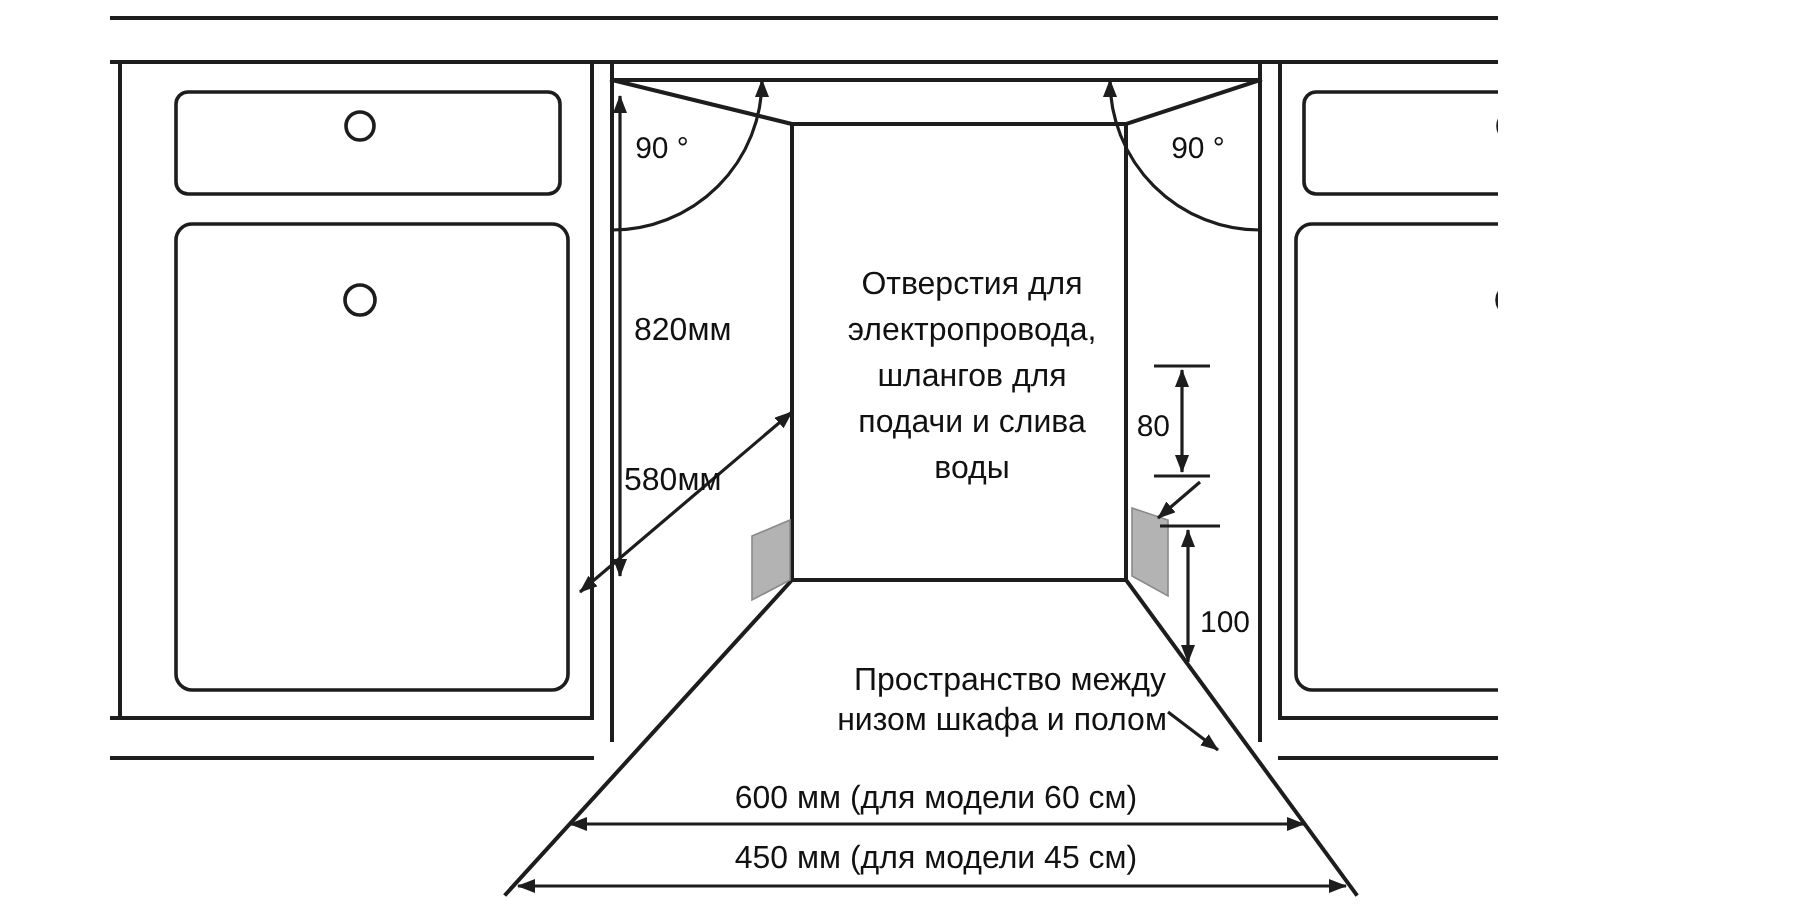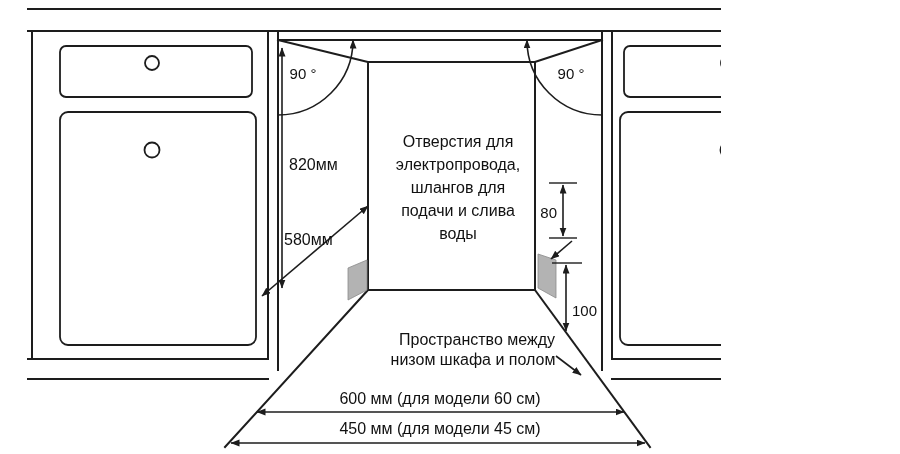--- a/index.html
+++ b/index.html
@@ -1,17 +1,17 @@
 <!DOCTYPE html>
 <html><head>
 <meta charset="utf-8">
 <style>
   html,body{margin:0;padding:0;background:#ffffff;}
   .stage{position:relative;width:721px;height:454px;background:#ffffff;overflow:hidden;
-         font-family:"Liberation Sans","DejaVu Sans",sans-serif;}
+         font-family:"Liberation Sans","DejaVu Sans",sans-serif;margin-left:28px;}
   svg{display:block;}
   .struct{stroke:#1d1d1d;stroke-width:2;fill:none;stroke-linecap:square;}
   .panel{stroke:#1d1d1d;stroke-width:1.8;fill:#ffffff;}
   .dim{stroke:#1d1d1d;stroke-width:1.6;fill:none;}
   .tick{stroke:#1d1d1d;stroke-width:1.4;fill:none;}
   .hole{fill:#b3b3b3;stroke:#8a8a8a;stroke-width:0.8;}
   text{fill:#111111;font-family:"Liberation Sans","DejaVu Sans",sans-serif;}
   .lbl{font-size:16px;}
   .lbl-sm{font-size:15px;}
   .note{font-size:16px;}

